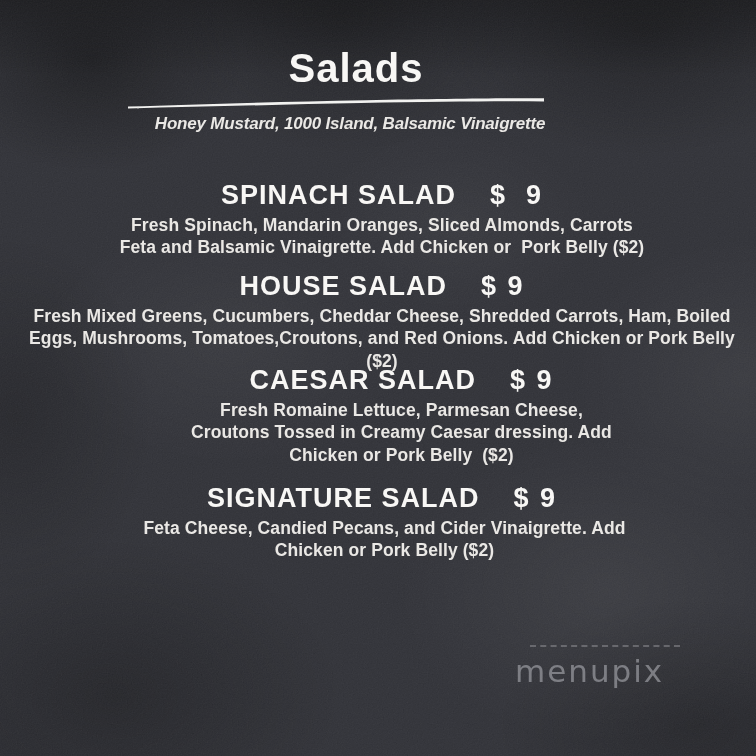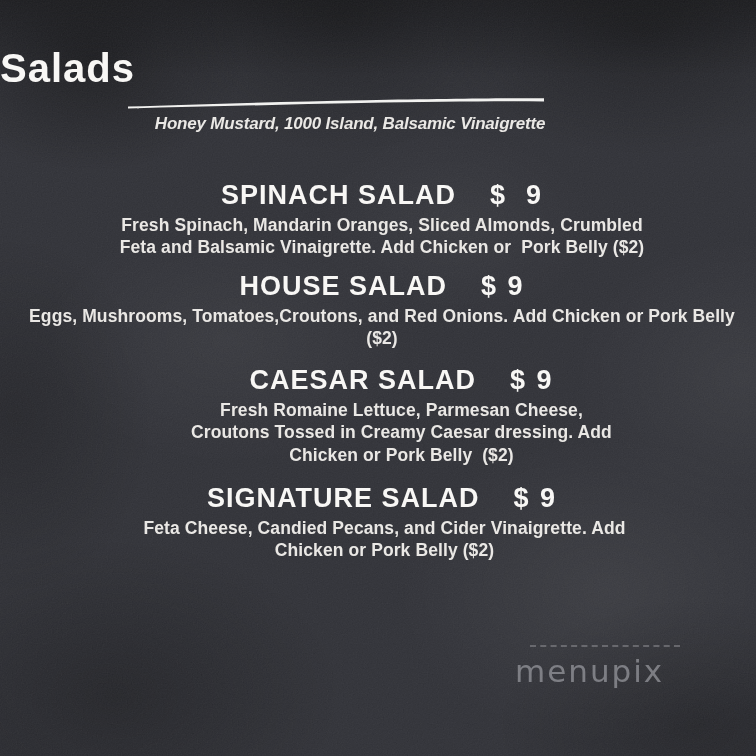--- a/index.html
+++ b/index.html
@@ -37,21 +37,21 @@
     background:
       linear-gradient(180deg, rgba(0,0,0,.38), rgba(0,0,0,0) 10%),
       radial-gradient(ellipse 120% 115% at 50% 48%, rgba(0,0,0,0) 55%, rgba(0,0,0,.30) 88%, rgba(0,0,0,.45) 100%);
   }
   .noise{position:absolute;inset:0;z-index:1;opacity:.55;pointer-events:none;}
 
   .content{position:absolute;inset:0;z-index:2;}
 
   .page-title{
     position:absolute;top:46px;left:0;width:712px;
-    text-align:left;
+    text-align:center;
     color:var(--text-heading);
     font-size:40px;font-weight:bold;letter-spacing:1px;
   }
   .brush-underline{
     position:absolute;top:94px;left:126px;width:420px;height:16px;
   }
   .subtitle{
     position:absolute;top:113px;left:0;width:700px;
     text-align:center;
     color:var(--text-body);
@@ -125,29 +125,30 @@
 
     <div class="subtitle">
       <div>Honey Mustard, 1000 Island, Balsamic Vinaigrette</div>
     </div>
   </div>
 
   <div class="menu-items">
   <section class="menu-item">
     <div class="item-heading"><span>SPINACH SALAD</span><span class="item-price">$  9</span></div>
     <div class="item-desc">
-          <div class="desc-line">Fresh Spinach, Mandarin Oranges, Sliced Almonds, Crumbled</div>
+          <div class="desc-line">Fresh Spinach, Mandarin Oranges, Sliced Almonds, Carrots</div>
           <div class="desc-line">Feta and Balsamic Vinaigrette. Add Chicken or  Pork Belly ($2)</div>
         </div>
   </section>
 
 
   <section class="menu-item">
     <div class="item-heading"><span>HOUSE SALAD</span><span class="item-price">$ 9</span></div>
     <div class="item-desc">
+          <div class="desc-line">Fresh Mixed Greens, Cucumbers, Cheddar Cheese, Shredded Carrots, Ham, Boiled</div>
           <div class="desc-line">Eggs, Mushrooms, Tomatoes,Croutons, and Red Onions. Add Chicken or Pork Belly</div>
           <div class="desc-line">($2)</div>
         </div>
   </section>
 
   <section class="menu-item">
     <div class="item-heading"><span>CAESAR SALAD</span><span class="item-price">$ 9</span></div>
     <div class="item-desc">
           <div class="desc-line">Fresh Romaine Lettuce, Parmesan Cheese,</div>
           <div class="desc-line">Croutons Tossed in Creamy Caesar dressing. Add</div>

